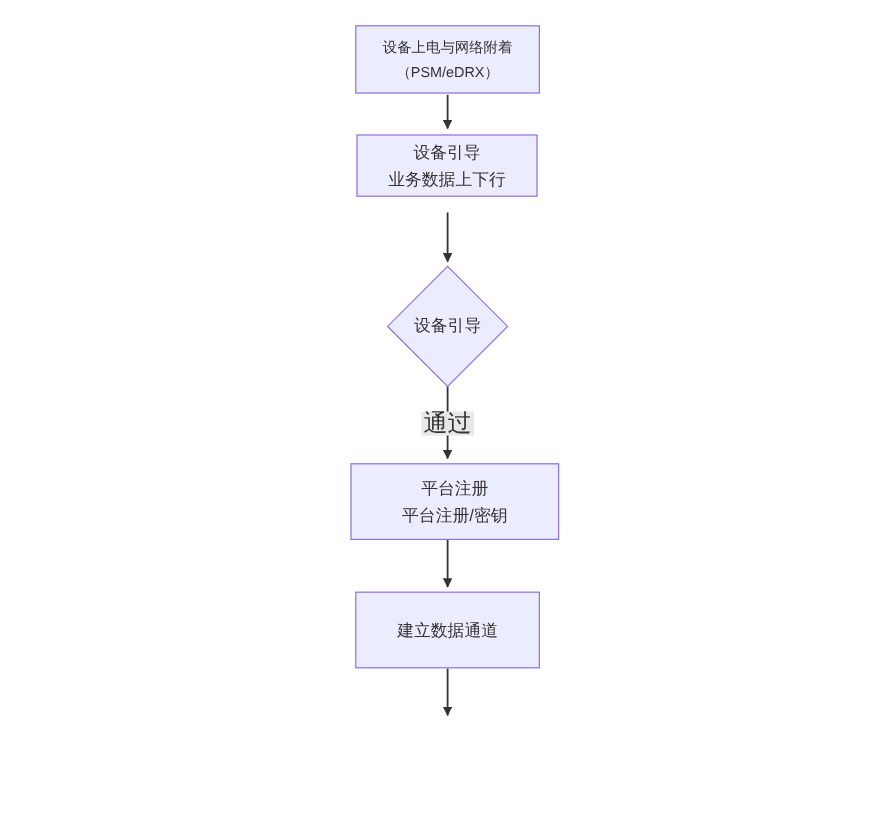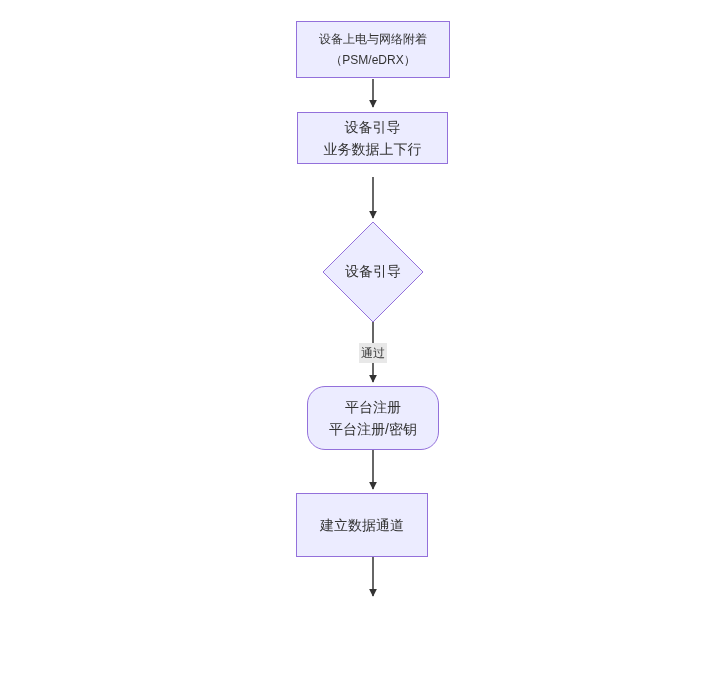--- a/index.html
+++ b/index.html
@@ -32,43 +32,43 @@
     flex-direction: column;
     align-items: center;
     justify-content: center;
     text-align: center;
     line-height: 22px;
     font-size: 14px;
   }
   .node .line { white-space: nowrap; }
   .node-1 { left: 296px; top: 21px;  width: 154px; height: 57px; font-size: 12px; line-height: 21px; }
   .node-2 { left: 297px; top: 112px; width: 151px; height: 52px; }
-  .node-3 { left: 307px; top: 386px; width: 132px; height: 64px; border-radius: 18px; }
-  .node-4 { left: 296px; top: 493px; width: 132px; height: 64px; }
+  .node-3 { left: 292px; top: 386px; width: 174px; height: 64px; }
+  .node-4 { left: 296px; top: 493px; width: 154px; height: 64px; }
   .node-5 { left: 297px; top: 600px; width: 151px; height: 65px; }
   .diamond-label {
     position: absolute;
     left: 323px;
     top: 222px;
     width: 100px;
     height: 100px;
     display: flex;
     align-items: center;
     justify-content: center;
     font-size: 14px;
     text-align: center;
   }
   .edge-label {
     position: absolute;
     left: 373px;
     top: 343px;
     transform: translateX(-50%);
     background: #e8e8e8;
     padding: 0 2px;
-    font-size: 12px;
+    font-size: 20px;
     line-height: 20px;
     white-space: nowrap;
   }
 </style>
 </head>
 <body>
 
 <div class="canvas">
 
   <svg class="connectors" width="726" height="700" viewBox="0 0 726 700" xmlns="http://www.w3.org/2000/svg">

